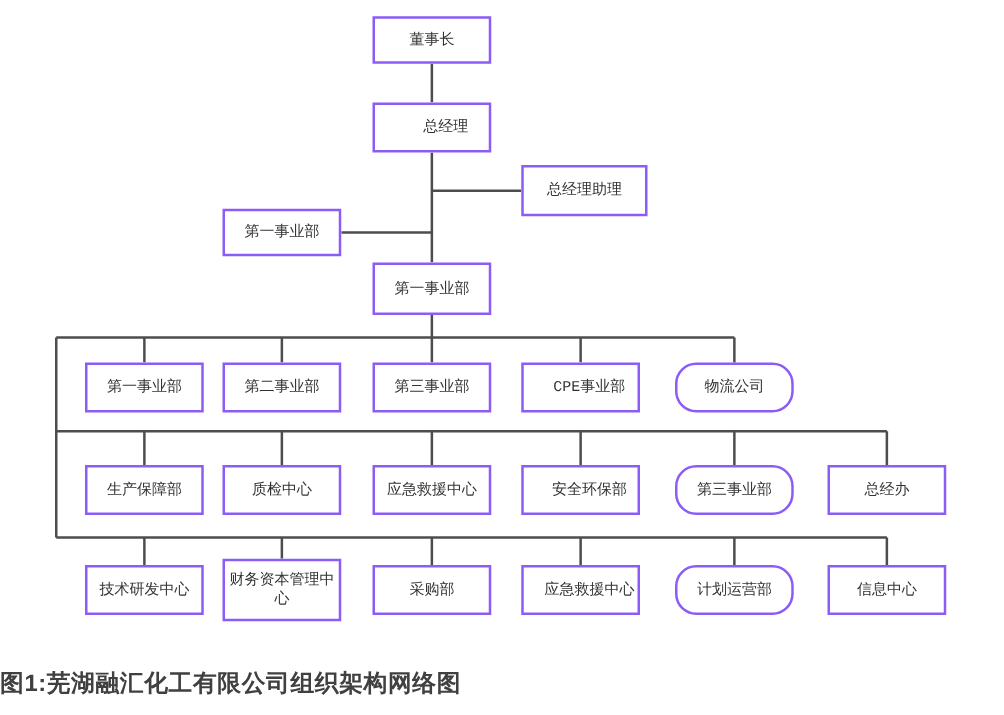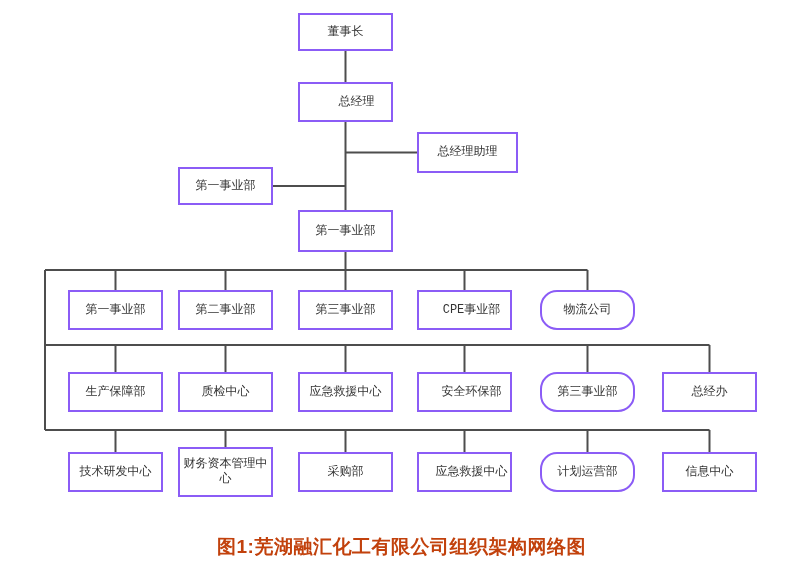--- a/index.html
+++ b/index.html
@@ -35,24 +35,23 @@
     justify-content: center;
     text-align: center;
     padding: 1px 2px;
     font-family: Liberation Mono, monospace;
   }
   .caption {
     position: absolute;
     left: 0;
     top: 534px;
     width: 803px;
-    text-align: center;
     font-size: 19px;
     font-weight: bold;
-    color: #c2410c;
+    color: #404040;
     letter-spacing: 0.5px;
   }
   
   .n-chairman      { left: 298px; top: 13px;  width: 95px; height: 38px; }
   .n-gm            { left: 298px; top: 82px;  width: 95px; height: 40px; padding-left: 24px; }
   .n-gm-assistant  { left: 417px; top: 132px; width: 101px; height: 41px; }
   .n-safety-dir    { left: 178px; top: 167px; width: 95px; height: 38px; }
   .n-safety-env    { left: 298px; top: 210px; width: 95px; height: 42px; }
 
   .r1 { top: 290px; width: 95px; height: 40px; }

